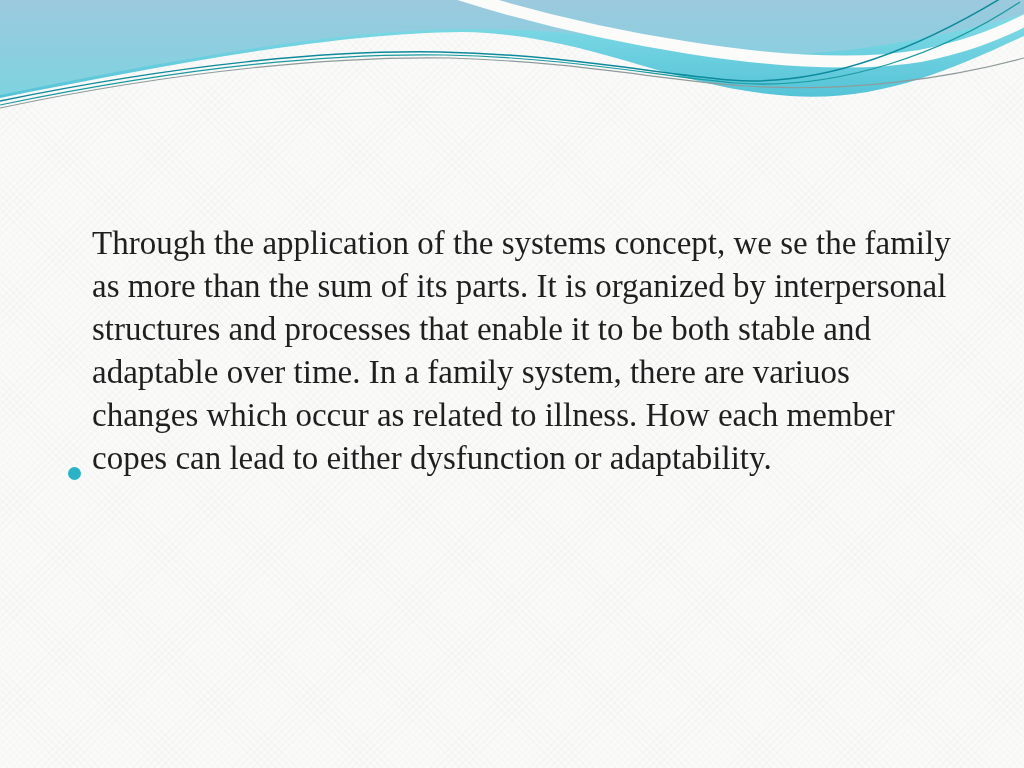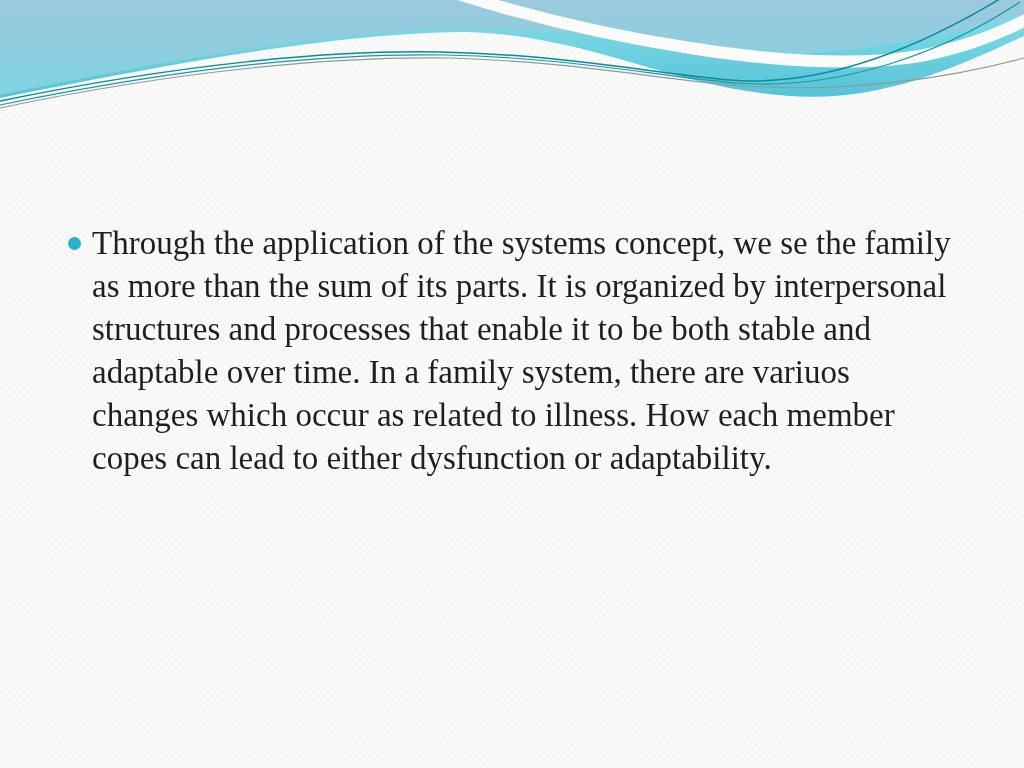--- a/index.html
+++ b/index.html
@@ -20,21 +20,21 @@
   }
   .wave{
     position:absolute;top:0;left:0;width:1024px;height:132px;
     display:block;
   }
   .content-row{
     position:absolute;
     left:68px;top:222px;
     width:892px;
     display:flex;
-    align-items:flex-start;
+    align-items:flex-end;
   }
   .bullet-marker{
     flex:0 0 13px;
     width:13px;height:13px;
     margin-top:15px;
     margin-right:11px;
     border-radius:50%;
     background:var(--accent-teal,#2ab3c6);
   }
   .bullet-text{

